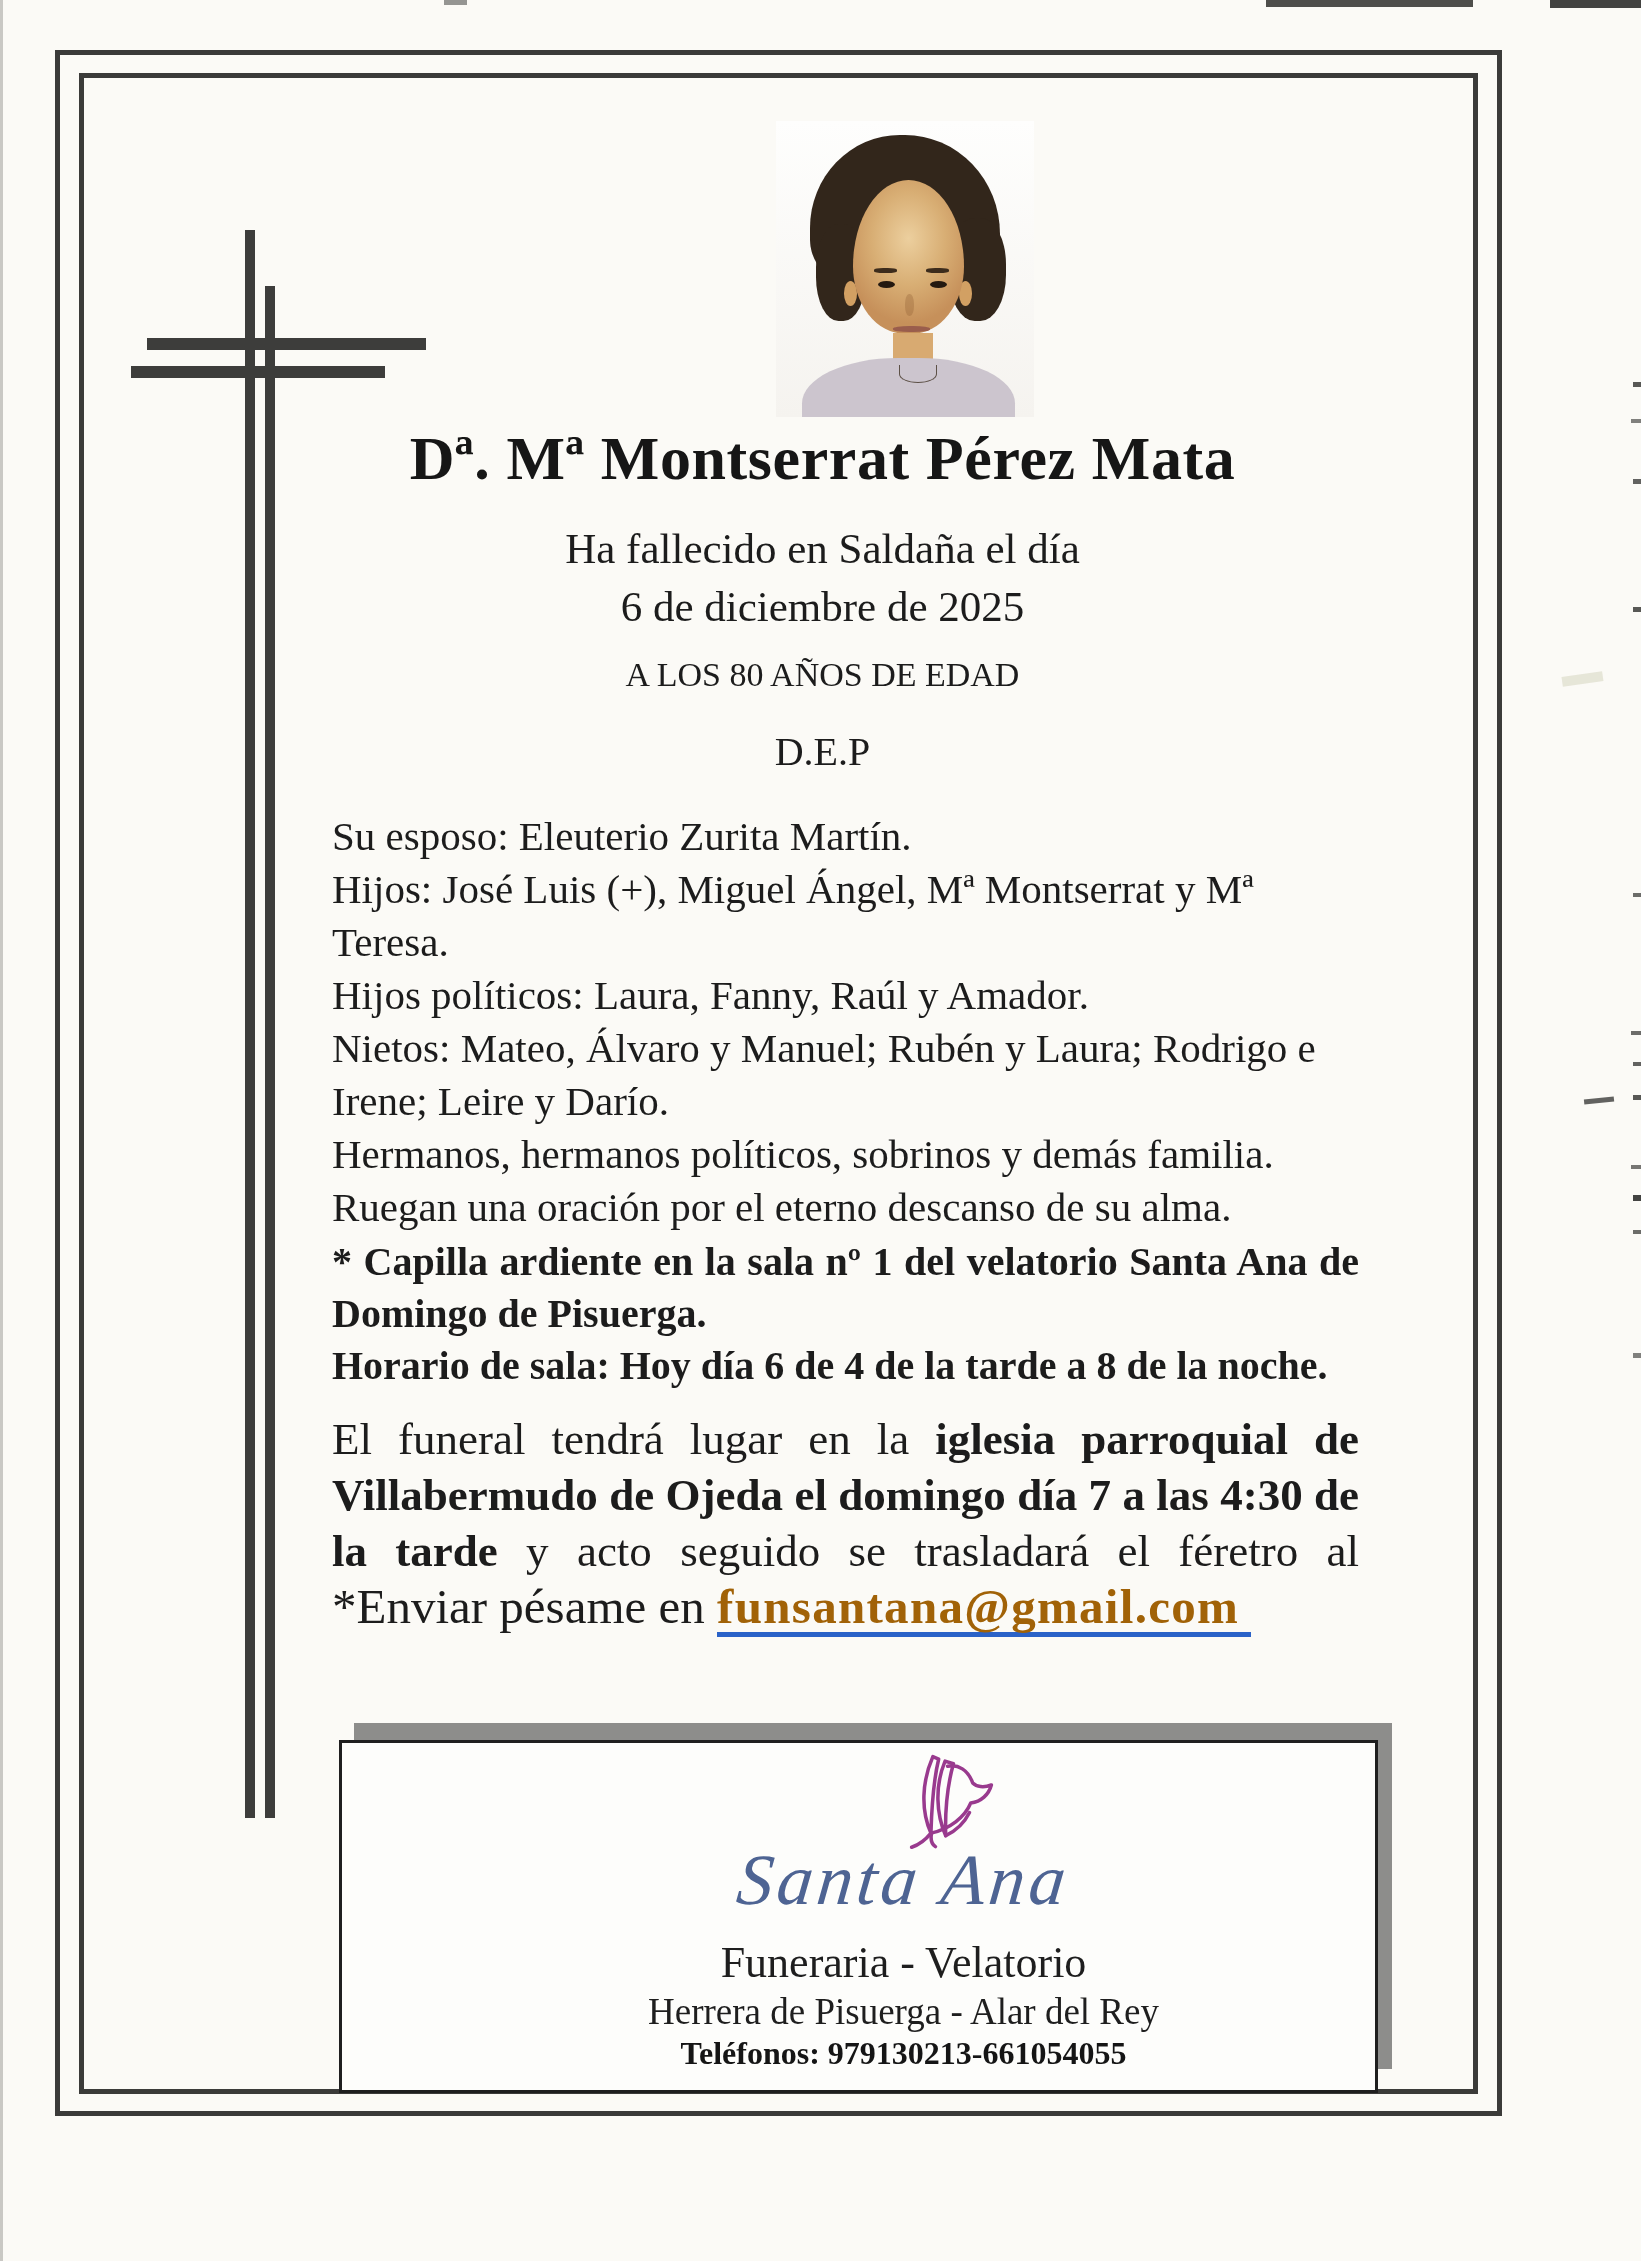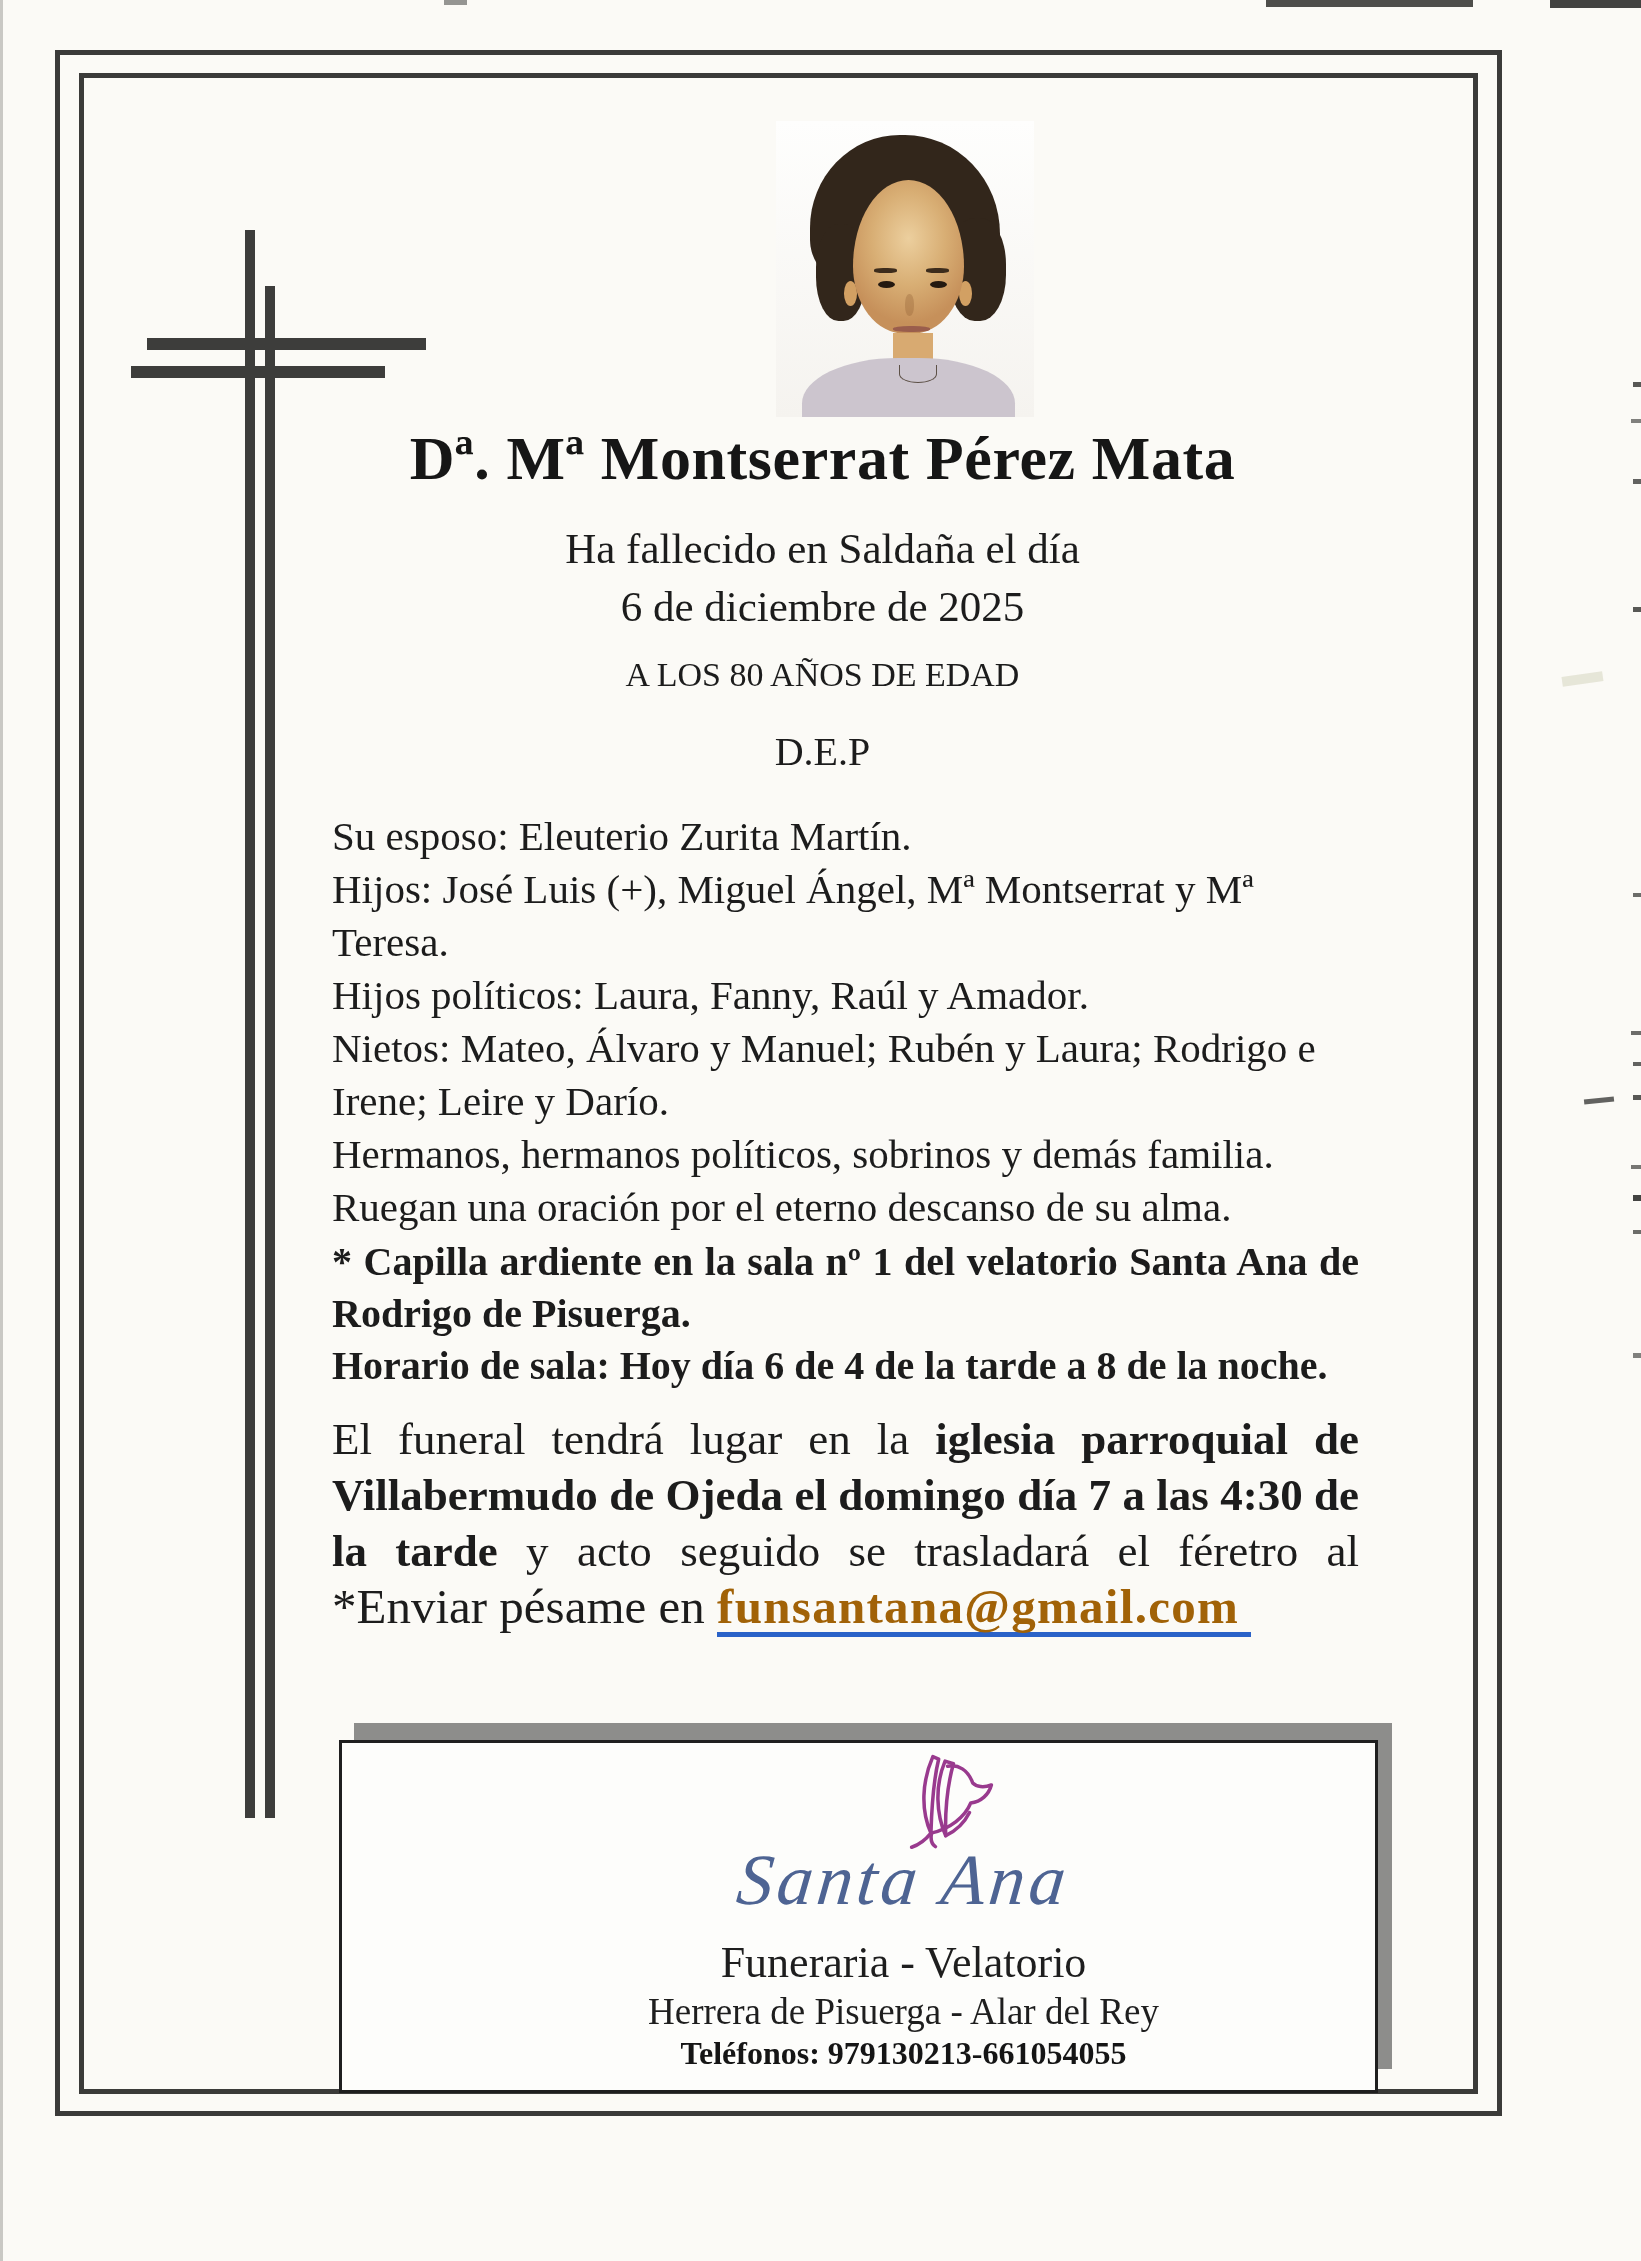--- a/index.html
+++ b/index.html
@@ -127,21 +127,21 @@
   <div>Teresa.</div>
   <div>Hijos políticos: Laura, Fanny, Raúl y Amador.</div>
   <div>Nietos: Mateo, Álvaro y Manuel; Rubén y Laura; Rodrigo e</div>
   <div>Irene; Leire y Darío.</div>
   <div>Hermanos, hermanos políticos, sobrinos y demás familia.</div>
   <div>Ruegan una oración por el eterno descanso de su alma.</div>
 </div>
 
 <div class="textcol notices">
   <div class="line-justify">* Capilla ardiente en la sala nº 1 del velatorio Santa Ana de</div>
-  <div>Rodrigo de Pisuerga.</div>
+  <div>Domingo de Pisuerga.</div>
   <div>Horario de sala: Hoy día 6 de 4 de la tarde a 8 de la noche.</div>
 </div>
 
 <div class="textcol funeral">
   <div class="fl"><span>El funeral tendrá lugar en la </span><b>iglesia parroquial de</b></div>
   <div class="fl"><b>Villabermudo de Ojeda el domingo día 7 a las 4:30 de</b></div>
   <div class="fl"><b>la tarde</b><span> y acto seguido se trasladará el féretro al</span></div>
   <div class="condolence"><span>*Enviar pésame en </span><a href="#" class="email-link">funsantana@gmail.com</a></div>
 </div>
 

